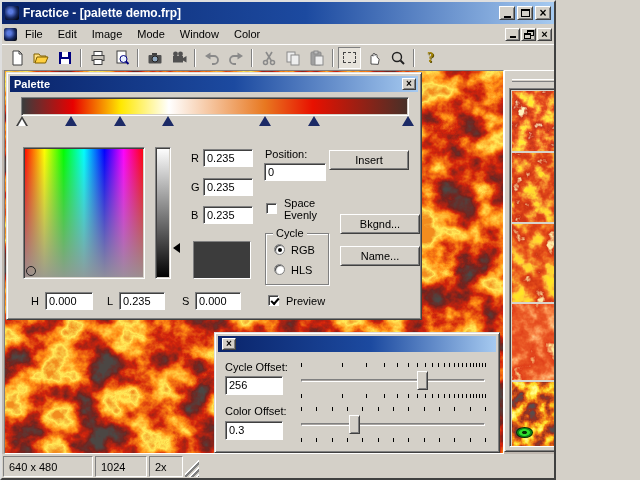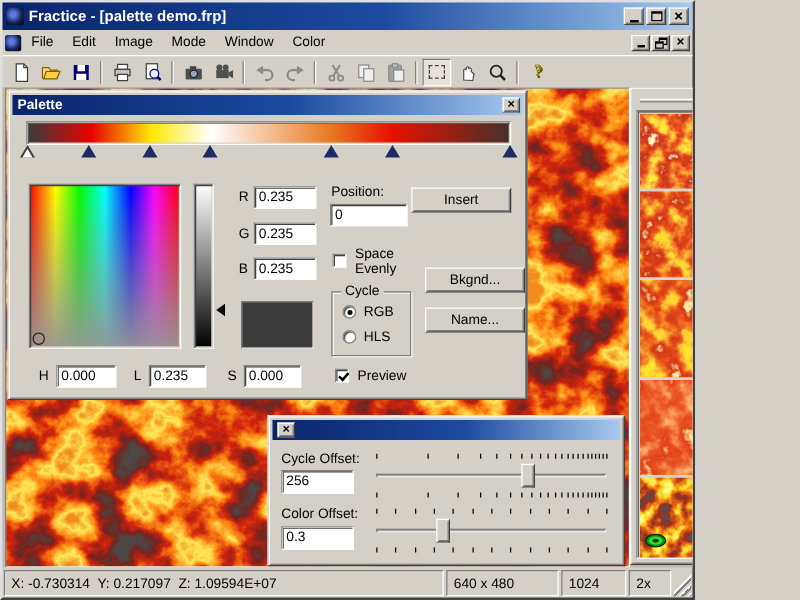--- a/index.html
+++ b/index.html
@@ -554,19 +554,18 @@
             </div>
           <div class="sbtn" style="bottom:0">
               <span>▼</span>
             </div>
         </div>
       </div>
     </div>
   </div>
 
   <div class="statusbar">
-    <div class="spanel grow">X: -0.730314  Y: 0.217097  Z: 1.09594E+07</div>
     <div class="spanel" style="width:90px">640 x 480</div>
     <div class="spanel" style="width:52px">1024</div>
     <div class="spanel" style="width:34px">2x</div>
     <div class="grip"></div>
   </div>
 </div>
 
 </body></html>

